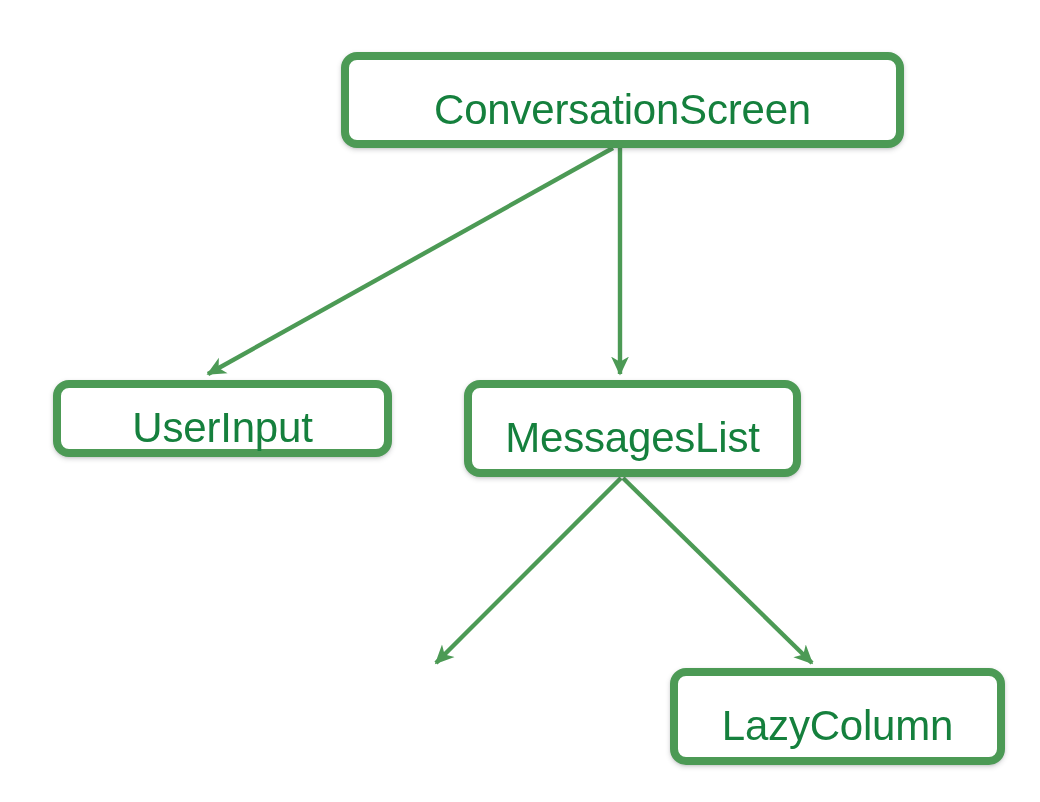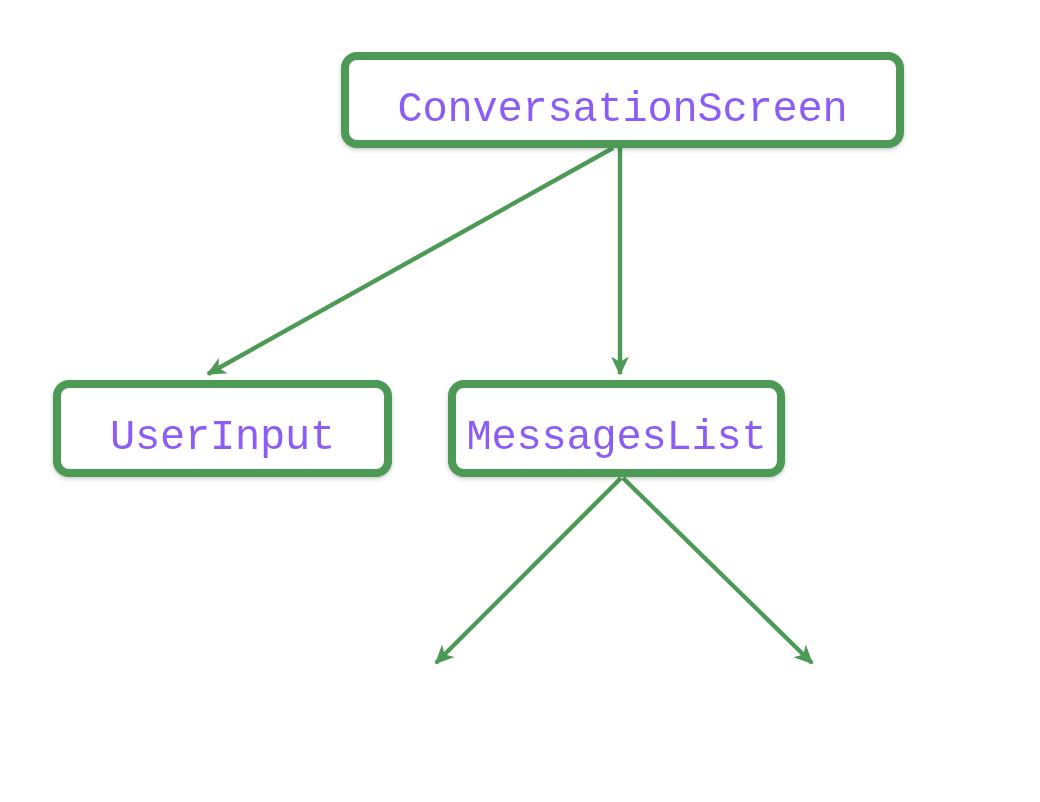--- a/index.html
+++ b/index.html
@@ -37,34 +37,34 @@
     border-color: #4c9a55;
     border-width: 8px;
     border-radius: 16px;
     display: flex;
     align-items: center;
     justify-content: center;
     box-shadow: 0 2px 5px rgba(60,64,67,0.22), 0 1px 2px rgba(60,64,67,0.10);
     z-index: 2;
   }
   .node-label {
-    font-family: Liberation Mono, monospace;
+    font-family: Liberation Sans, sans-serif;
     font-size: 42px;
     font-weight: 400;
-    color: #8b5cf6;
+    color: #15803d;
     letter-spacing: -0.2px;
     line-height: 1;
     white-space: nowrap;
     user-select: none;
     margin-top: 19px;
   }
   
   #node-conversationscreen { left: 341px;  top: 52px;  width: 563px; height: 96px; }
-  #node-userinput          { left: 53px;   top: 380px; width: 339px; height: 97px; }
-  #node-messageslist       { left: 448px;  top: 380px; width: 337px; height: 97px; }
+  #node-userinput          { left: 53px;   top: 380px; width: 339px; height: 77px; }
+  #node-messageslist       { left: 464px;  top: 380px; width: 337px; height: 97px; }
   #node-button             { left: 248px;  top: 668px; width: 332px; height: 97px; }
   #node-lazycolumn         { left: 670px;  top: 668px; width: 335px; height: 97px; }
 </style>
 </head>
 <body>
 
 <div id="diagram-canvas">
 
   <svg id="edge-layer" viewBox="0 0 1040 802" width="1040" height="802" xmlns="http://www.w3.org/2000/svg">
     <defs>
@@ -88,14 +88,17 @@
 
   <div class="node" id="node-userinput">
     <span class="node-label">UserInput</span>
   </div>
 
   <div class="node" id="node-messageslist">
     <span class="node-label">MessagesList</span>
   </div>
 
 
+  <div class="node" id="node-lazycolumn">
+    <span class="node-label">LazyColumn</span>
+  </div>
 
 </div>
 
 </body></html>

